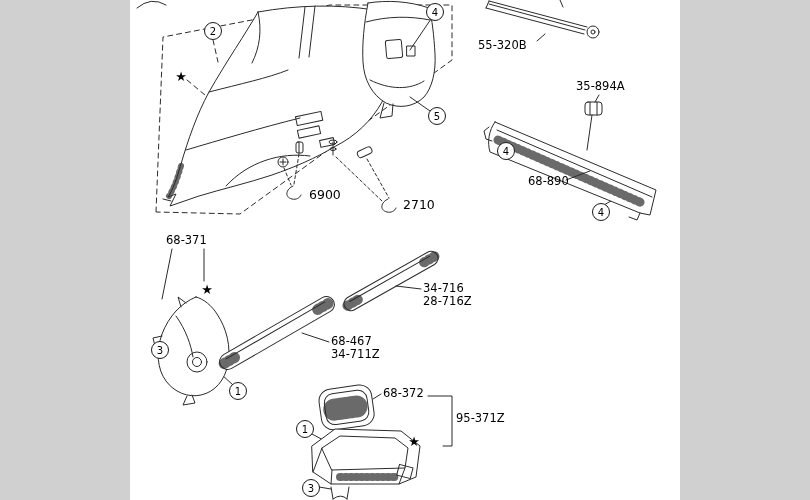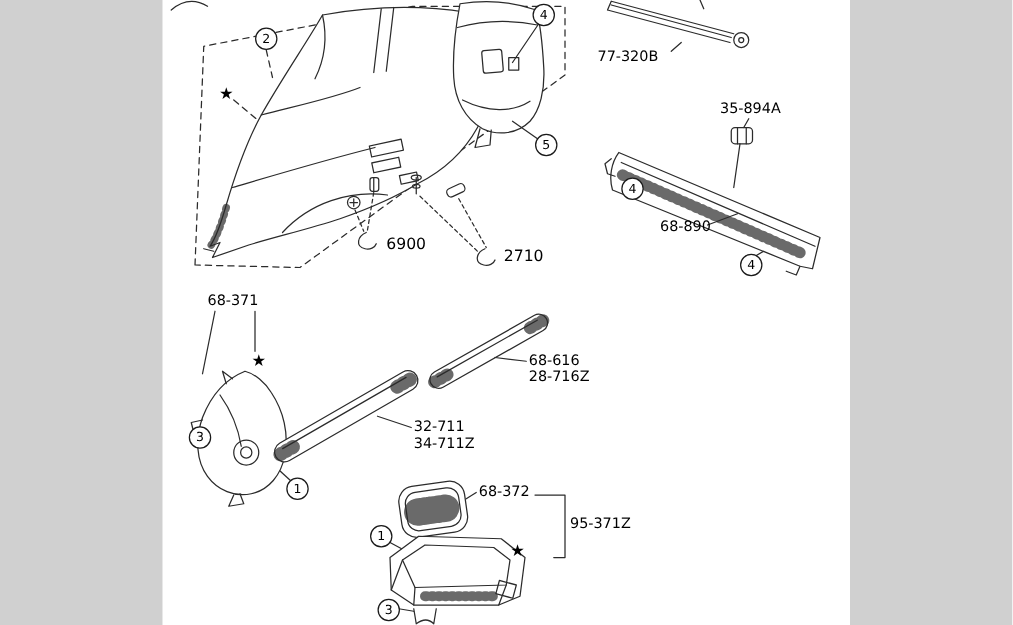--- a/index.html
+++ b/index.html
@@ -155,29 +155,29 @@
       <path d="M322,448 L340,436 L395,438 L408,448 L405,468 L332,470 Z"></path>
       <path d="M332,470 L331,484 M405,468 L399,484 M322,448 L313,472"></path>
       <rect x="398" y="466" width="14" height="11" transform="rotate(15 405 471)"></rect>
       <path class="hatch" style="stroke-width:8" d="M340,477 L396,477"></path>
       <path d="M331,487 L333,499 M349,487 L347,499 M333,499 Q341,493 347,499"></path>
     </g>
 
     <path d="M428,396 L452,396 L452,446 L443,446"></path>
   </svg>
 
-  <div class="lbl" style="left:478px;top:40px">77-320B</div>
+  <div class="lbl" style="left:478px;top:40px">55-320B</div>
   <div class="lbl" style="left:576px;top:81px">35-894A</div>
   <div class="lbl" style="left:528px;top:176px">68-890</div>
   <div class="lbl lbl-lg" style="left:309px;top:189px">6900</div>
   <div class="lbl lbl-lg" style="left:403px;top:199px">2710</div>
   <div class="lbl" style="left:166px;top:235px">68-371</div>
-  <div class="lbl" style="left:423px;top:283px">68-616</div>
+  <div class="lbl" style="left:423px;top:283px">34-716</div>
   <div class="lbl" style="left:423px;top:296px">28-716Z</div>
-  <div class="lbl" style="left:331px;top:336px">32-711</div>
+  <div class="lbl" style="left:331px;top:336px">68-467</div>
   <div class="lbl" style="left:331px;top:349px">34-711Z</div>
   <div class="lbl" style="left:383px;top:388px">68-372</div>
   <div class="lbl" style="left:456px;top:413px">95-371Z</div>
 
   <div class="co" style="left:213px;top:31px">2</div>
   <div class="co" style="left:435px;top:12px">4</div>
   <div class="co" style="left:437px;top:116px">5</div>
   <div class="co" style="left:506px;top:151px">4</div>
   <div class="co" style="left:601px;top:212px">4</div>
   <div class="co" style="left:160px;top:350px">3</div>

